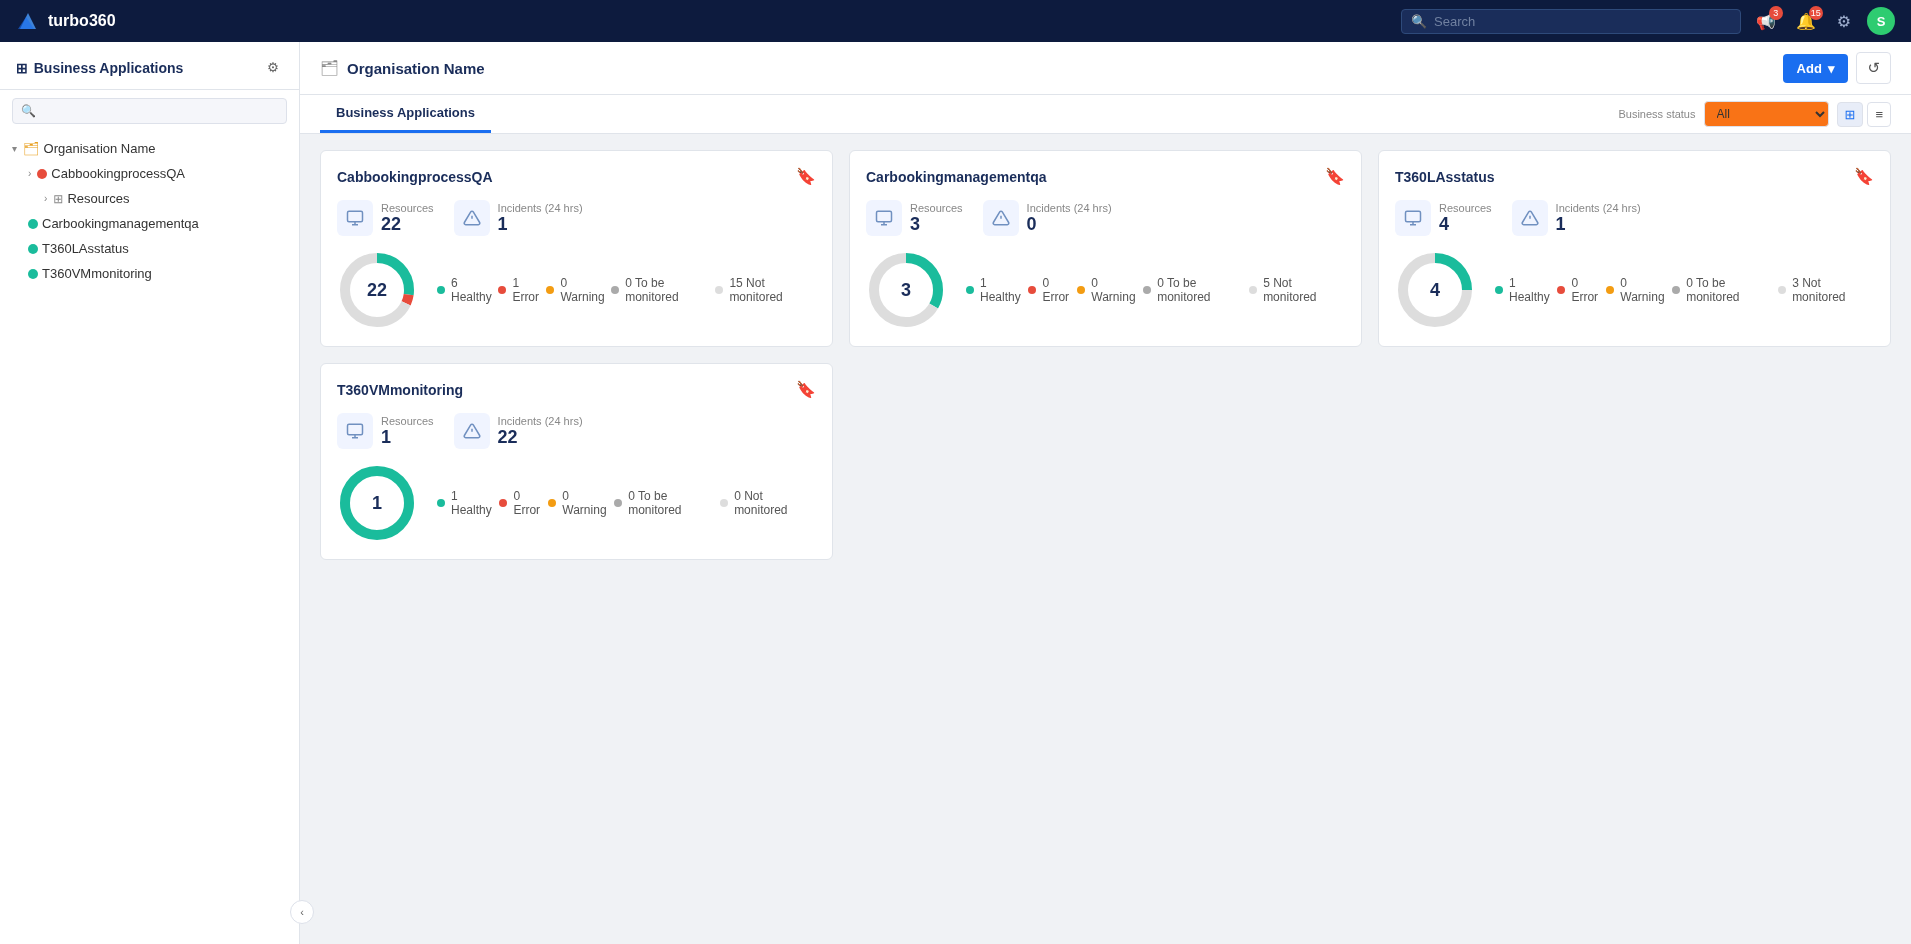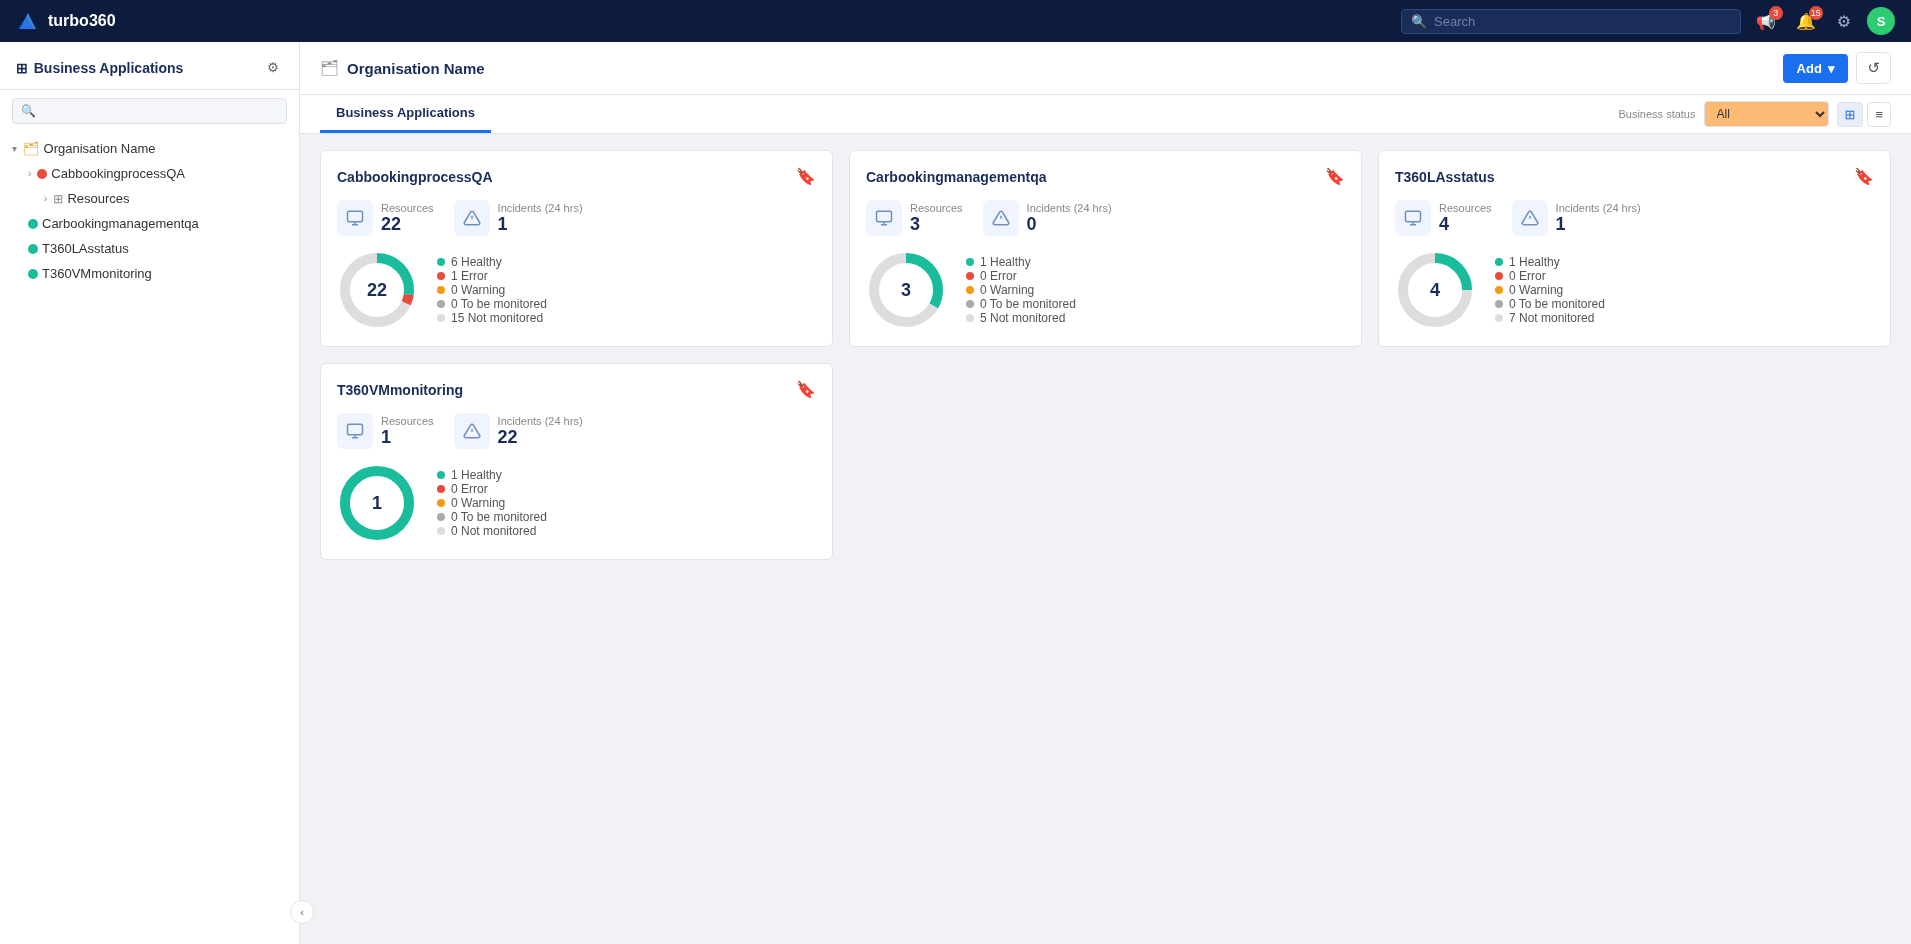--- a/index.html
+++ b/index.html
@@ -236,21 +236,21 @@
       gap: 8px;
       padding: 6px 0;
     }
     .monitor-filter label { font-size: 11px; color: #888; }
     .monitor-filter select {
       border: 1px solid #dde1ea;
       border-radius: 4px;
       padding: 4px 8px;
       font-size: 12px;
       color: #333;
-      background: #fdba74;
+      background: #f97316;
     }
     .view-toggle {
       display: flex;
       gap: 4px;
       margin-left: 8px;
     }
     .view-btn {
       background: none;
       border: 1px solid #dde1ea;
       border-radius: 4px;
@@ -334,21 +334,21 @@
       position: absolute;
       top: 50%;
       left: 50%;
       transform: translate(-50%, -50%);
       font-size: 18px;
       font-weight: 700;
       color: #1a2d5a;
     }
 
     
-    .legend { display: flex; flex-direction: column; flex: 1; }
+    .legend { display: flex; flex: 1; }
     .legend-item { display: flex; align-items: center; gap: 6px; font-size: 12px; color: #555; }
     .legend-dot { width: 8px; height: 8px; border-radius: 50%; flex-shrink: 0; }
     .c-healthy { background: #1abc9c; }
     .c-error { background: #e74c3c; }
     .c-warning { background: #f39c12; }
     .c-tomonitor { background: #aaa; }
     .c-notmonitor { background: #ddd; }
   </style>
 </head>
 <body>
@@ -667,21 +667,21 @@
       <span>0 Warning</span>
     </div>
 
     <div class="legend-item">
       <span class="legend-dot c-tomonitor"></span>
       <span>0 To be monitored</span>
     </div>
 
     <div class="legend-item">
       <span class="legend-dot c-notmonitor"></span>
-      <span>7 Not monitored</span>
+      <span>3 Not monitored</span>
     </div>
 
       </div>
     </div>
   </div>
           <div class="app-card">
     <div class="card-header">
       <span class="card-title">T360VMmonitoring</span>
       <button class="bookmark-btn">🔖</button>
     </div>

